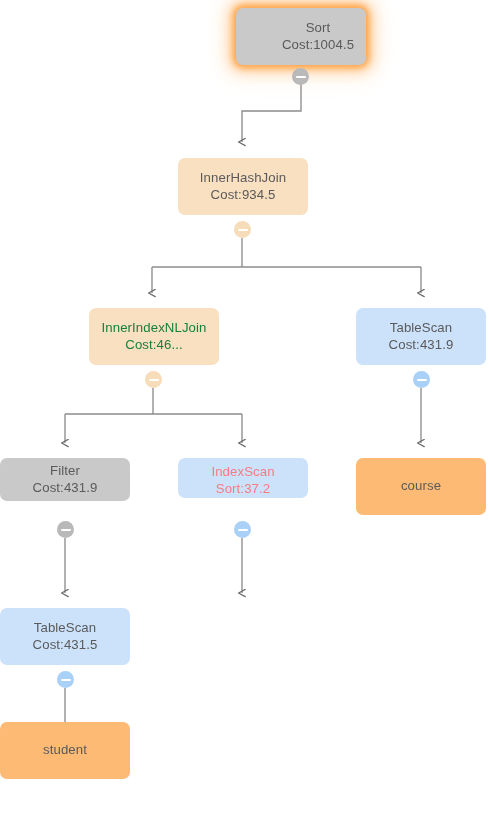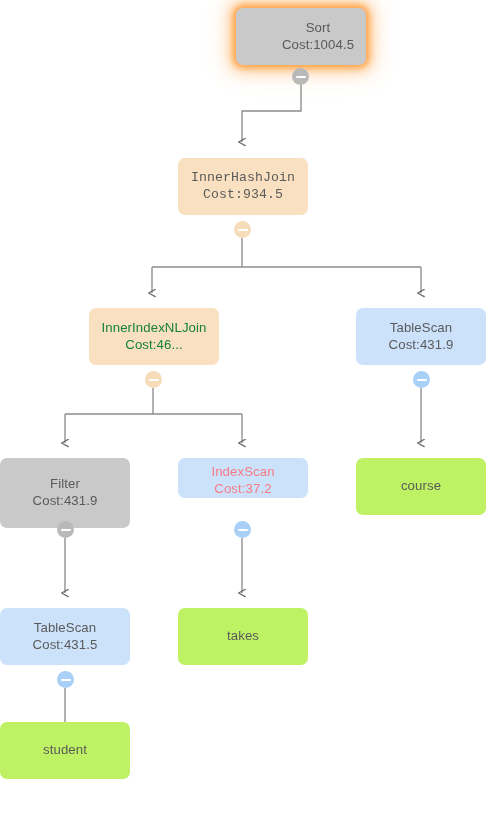--- a/index.html
+++ b/index.html
@@ -50,21 +50,21 @@
   }
   .n-orange {
     background: #f9e0c0;
     color: #5a5a5a;
   }
   .n-blue {
     background: #cce2fb;
     color: #5a5a5a;
   }
   .n-leaf {
-    background: #bef264;
+    background: #fdba74;
     color: #5a5a5a;
   }
   .t-blue  { color: #15803d; }
   .t-red   { color: #f77b83; }
   .t-gray  { color: #5a5a5a; }
 
   .selected {
     box-shadow: 0 0 6px 3px rgba(255,148,40,0.78),
                 0 0 14px 7px rgba(255,160,60,0.38),
                 0 0 22px 11px rgba(255,180,90,0.18);
@@ -128,61 +128,58 @@
       <path d="M65,688 L65,743" marker-end="url(#arrow)"></path>
     </g>
   </svg>
 
   <div class="node n-gray selected" style="left:236px; top:8px; width:130px; height:57px;">
     <span class="nline t-gray">Sort</span>
     <span class="nline t-gray">Cost:1004.5</span>
   </div>
   <div class="collapse c-gray" style="left:292px; top:68px;"></div>
 
-  <div class="node n-orange" style="left:178px; top:158px; width:130px; height:57px;font-family:Liberation Mono, monospace;">
+  <div class="node n-orange" style="left:178px; top:158px; width:130px; height:57px;">
     <span class="nline t-gray">InnerHashJoin</span>
     <span class="nline t-gray">Cost:934.5</span>
   </div>
   <div class="collapse c-orange" style="left:234px; top:221px;"></div>
 
   <div class="node n-orange" style="left:89px; top:308px; width:130px; height:57px;">
     <span class="nline t-blue">InnerIndexNLJoin</span>
     <span class="nline t-blue">Cost:46...</span>
   </div>
   <div class="collapse c-orange" style="left:145px; top:371px;"></div>
 
   <div class="node n-blue" style="left:356px; top:308px; width:130px; height:57px;">
     <span class="nline t-gray">TableScan</span>
     <span class="nline t-gray">Cost:431.9</span>
   </div>
   <div class="collapse c-blue" style="left:413px; top:371px;"></div>
 
-  <div class="node n-gray" style="left:0px; top:458px; width:130px; height:70px;">
+  <div class="node n-gray" style="left:0px; top:458px; width:130px; height:43px;">
     <span class="nline t-gray">Filter</span>
     <span class="nline t-gray">Cost:431.9</span>
   </div>
   <div class="collapse c-gray" style="left:57px; top:521px;"></div>
 
   <div class="node n-blue" style="left:178px; top:458px; width:130px; height:40px;justify-content:flex-end;">
     <span class="nline t-red">IndexScan</span>
-    <span class="nline t-red">Cost:37.2</span>
+    <span class="nline t-red">Sort:37.2</span>
   </div>
   <div class="collapse c-blue" style="left:234px; top:521px;"></div>
 
   <div class="node n-leaf" style="left:356px; top:458px; width:130px; height:57px;">
     <span class="nline t-gray">course</span>
   </div>
 
   <div class="node n-blue" style="left:0px; top:608px; width:130px; height:57px;">
     <span class="nline t-gray">TableScan</span>
     <span class="nline t-gray">Cost:431.5</span>
   </div>
   <div class="collapse c-blue" style="left:57px; top:671px;"></div>
 
-  <div class="node n-leaf" style="left:178px; top:608px; width:130px; height:57px;">
-    <span class="nline t-gray">takes</span>
-  </div>
 
   <div class="node n-leaf" style="left:0px; top:722px; width:130px; height:57px;">
     <span class="nline t-gray">student</span>
   </div>
 
 </div>
 
 </body></html>

